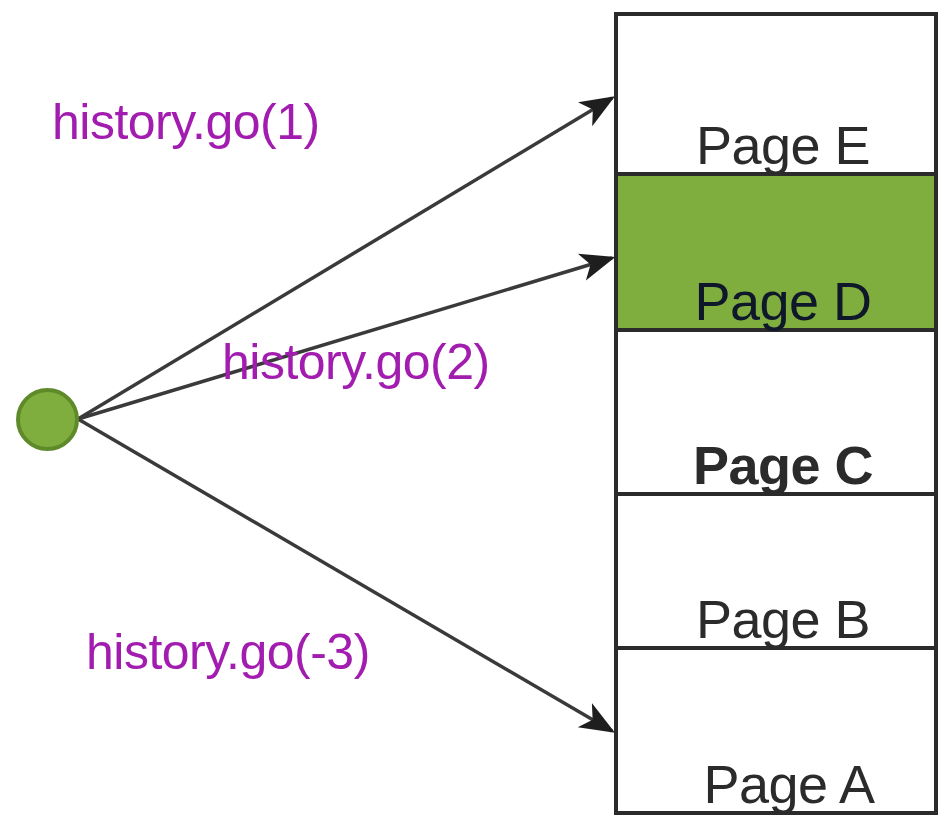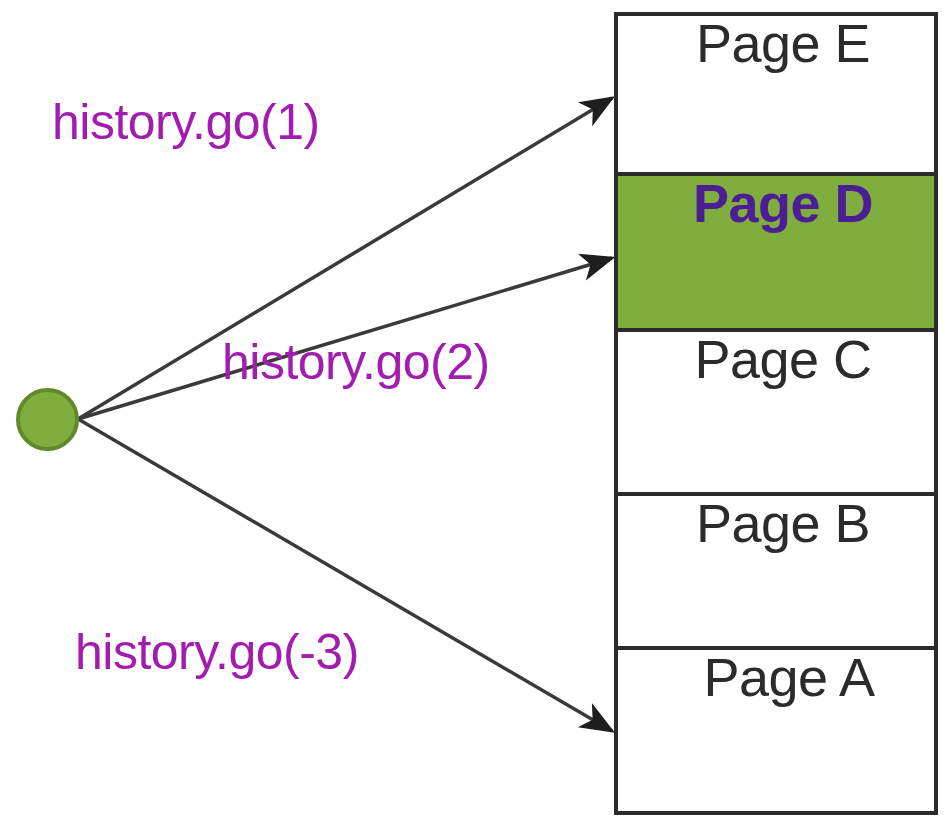--- a/index.html
+++ b/index.html
@@ -28,48 +28,47 @@
     border: 4px solid #2b2b2b;
     box-sizing: border-box;
     background: #ffffff;
     display: flex;
     flex-direction: column;
   }
   .stack-row {
     position: relative;
     box-sizing: border-box;
     display: flex;
-    align-items: flex-start;
+    align-items: flex-end;
     justify-content: center;
     background: #ffffff;
     border-bottom: 4px solid #2b2b2b;
   }
   .stack-row:last-child {
     border-bottom: none;
     margin-left: 12px;
   }
   .stack-row .row-label {
     font-size: 54px;
     color: #2b2b2b;
     letter-spacing: -0.5px;
     line-height: 1;
     padding-left: 14px;
   }
   .stack-row.current {
     background: #7FAD3E;
   }
   .stack-row.current .row-label {
-    color: #4c1d95;
-    font-weight: bold;
+    color: #0f172a;
   }
 
   
   .row-h1 { height: 162px; }
   .row-h2 { height: 157px; }
-  .row-h3 { height: 166px; }
+  .row-h3 { height: 166px; font-weight: bold; }
   .row-h4 { height: 155px; }
   .row-h5 { height: 163px; }
 
   
   .node-dot {
     position: absolute;
     left: 16px;
     top: 388px;
     width: 63px;
     height: 63px;
@@ -93,21 +92,21 @@
   .edge-label {
     position: absolute;
     font-size: 50px;
     color: #a21caf;
     white-space: nowrap;
     line-height: 1;
     letter-spacing: -0.5px;
   }
   .label-go1   { left: 52px;  top: 97px; }
   .label-go0   { left: 222px; top: 337px; }
-  .label-gom3  { left: 75px;  top: 627px; }
+  .label-gom3  { left: 86px;  top: 627px; }
 </style>
 </head>
 <body>
 
 <div id="canvas">
 
   <svg class="arrow-layer" viewBox="0 0 950 828" width="950" height="828" xmlns="http://www.w3.org/2000/svg">
     <defs>
       <marker id="ah" markerWidth="11" markerHeight="11" refX="9" refY="4" orient="auto" markerUnits="strokeWidth">
         <path d="M0,0 L10,4 L0,8 L2.6,4 z" fill="#1e1e1e"></path>

